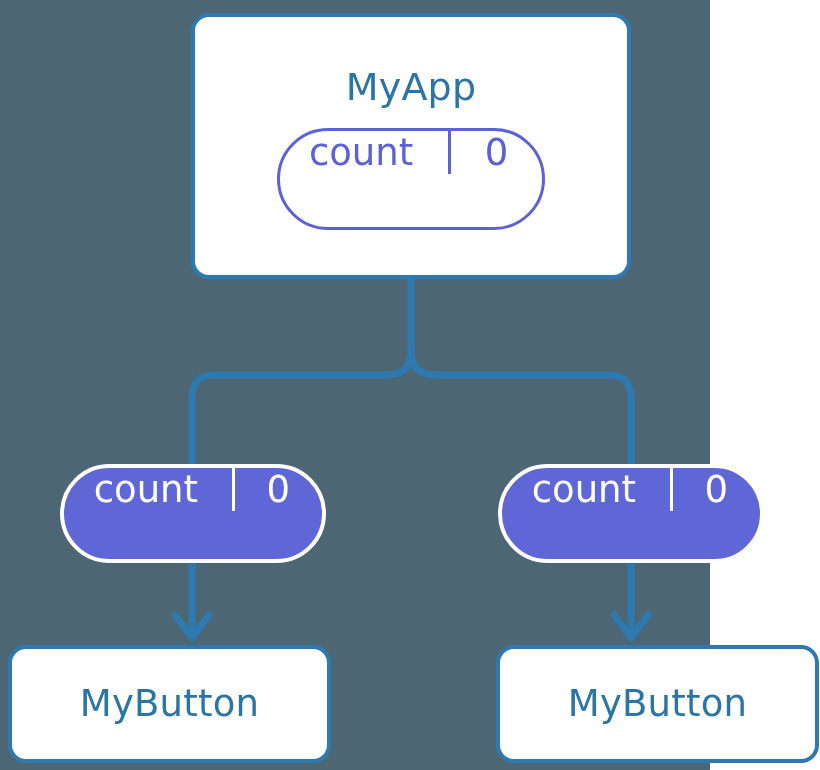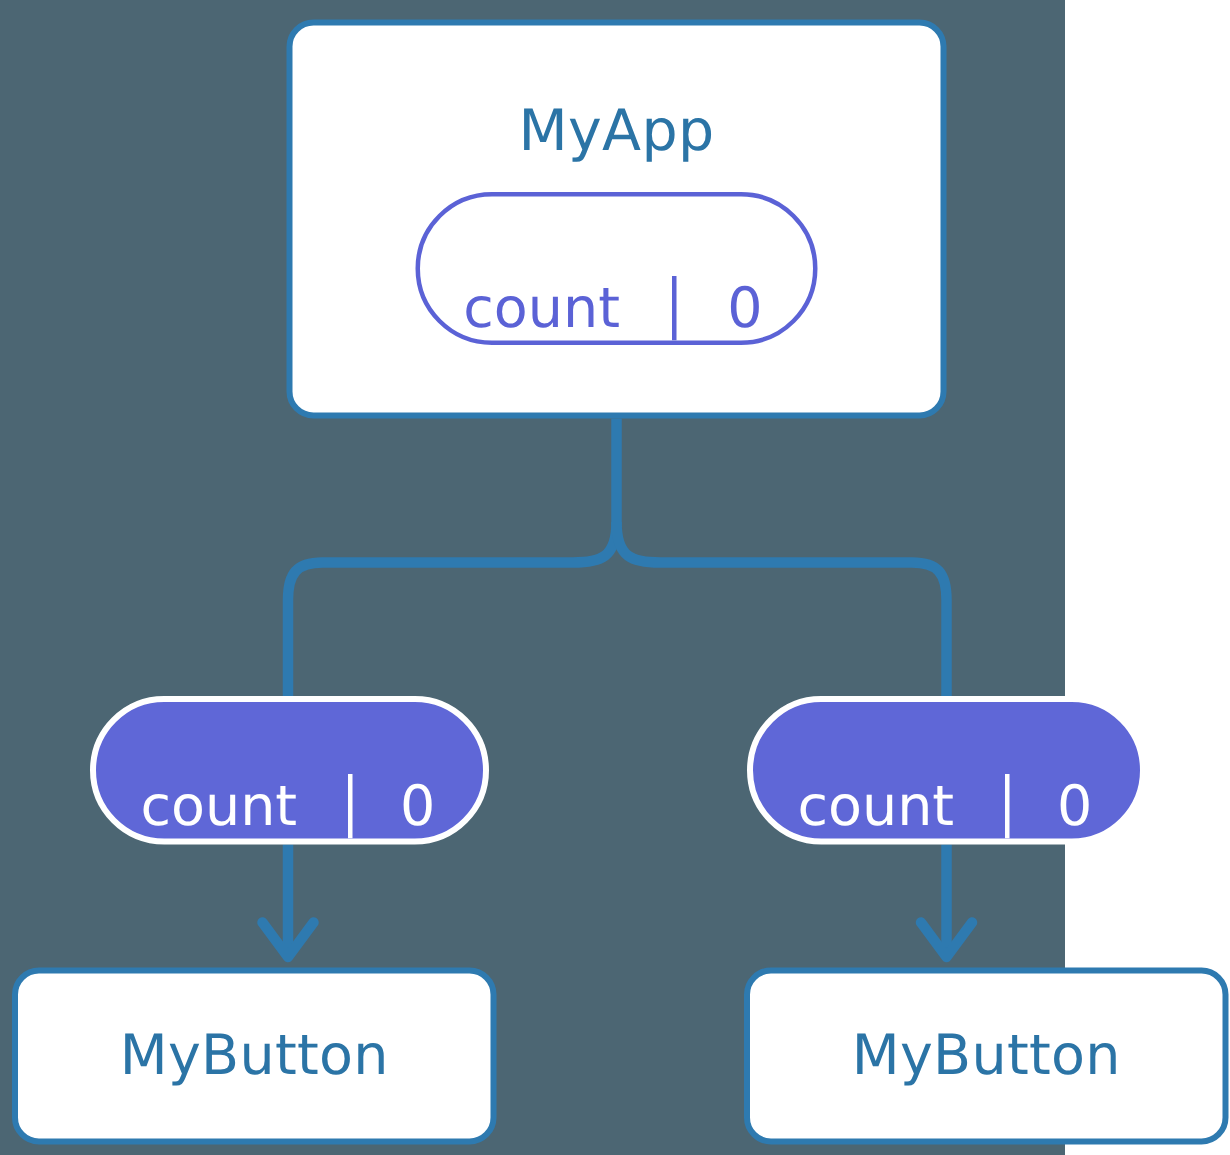--- a/index.html
+++ b/index.html
@@ -65,21 +65,21 @@
   #button-box-right { left: 496px; }
   .button-box .comp-title {
     margin-top: 33px;
     font-size: 37px;
   }
 
   
   .pill {
     position: absolute;
     display: flex;
-    align-items: flex-end;
+    align-items: flex-start;
     box-sizing: border-box;
     border-radius: 999px;
     overflow: hidden;
     z-index: 4;
   }
   .pill .pill-label,
   .pill .pill-value {
     display: flex;
     align-items: center;
     justify-content: center;

